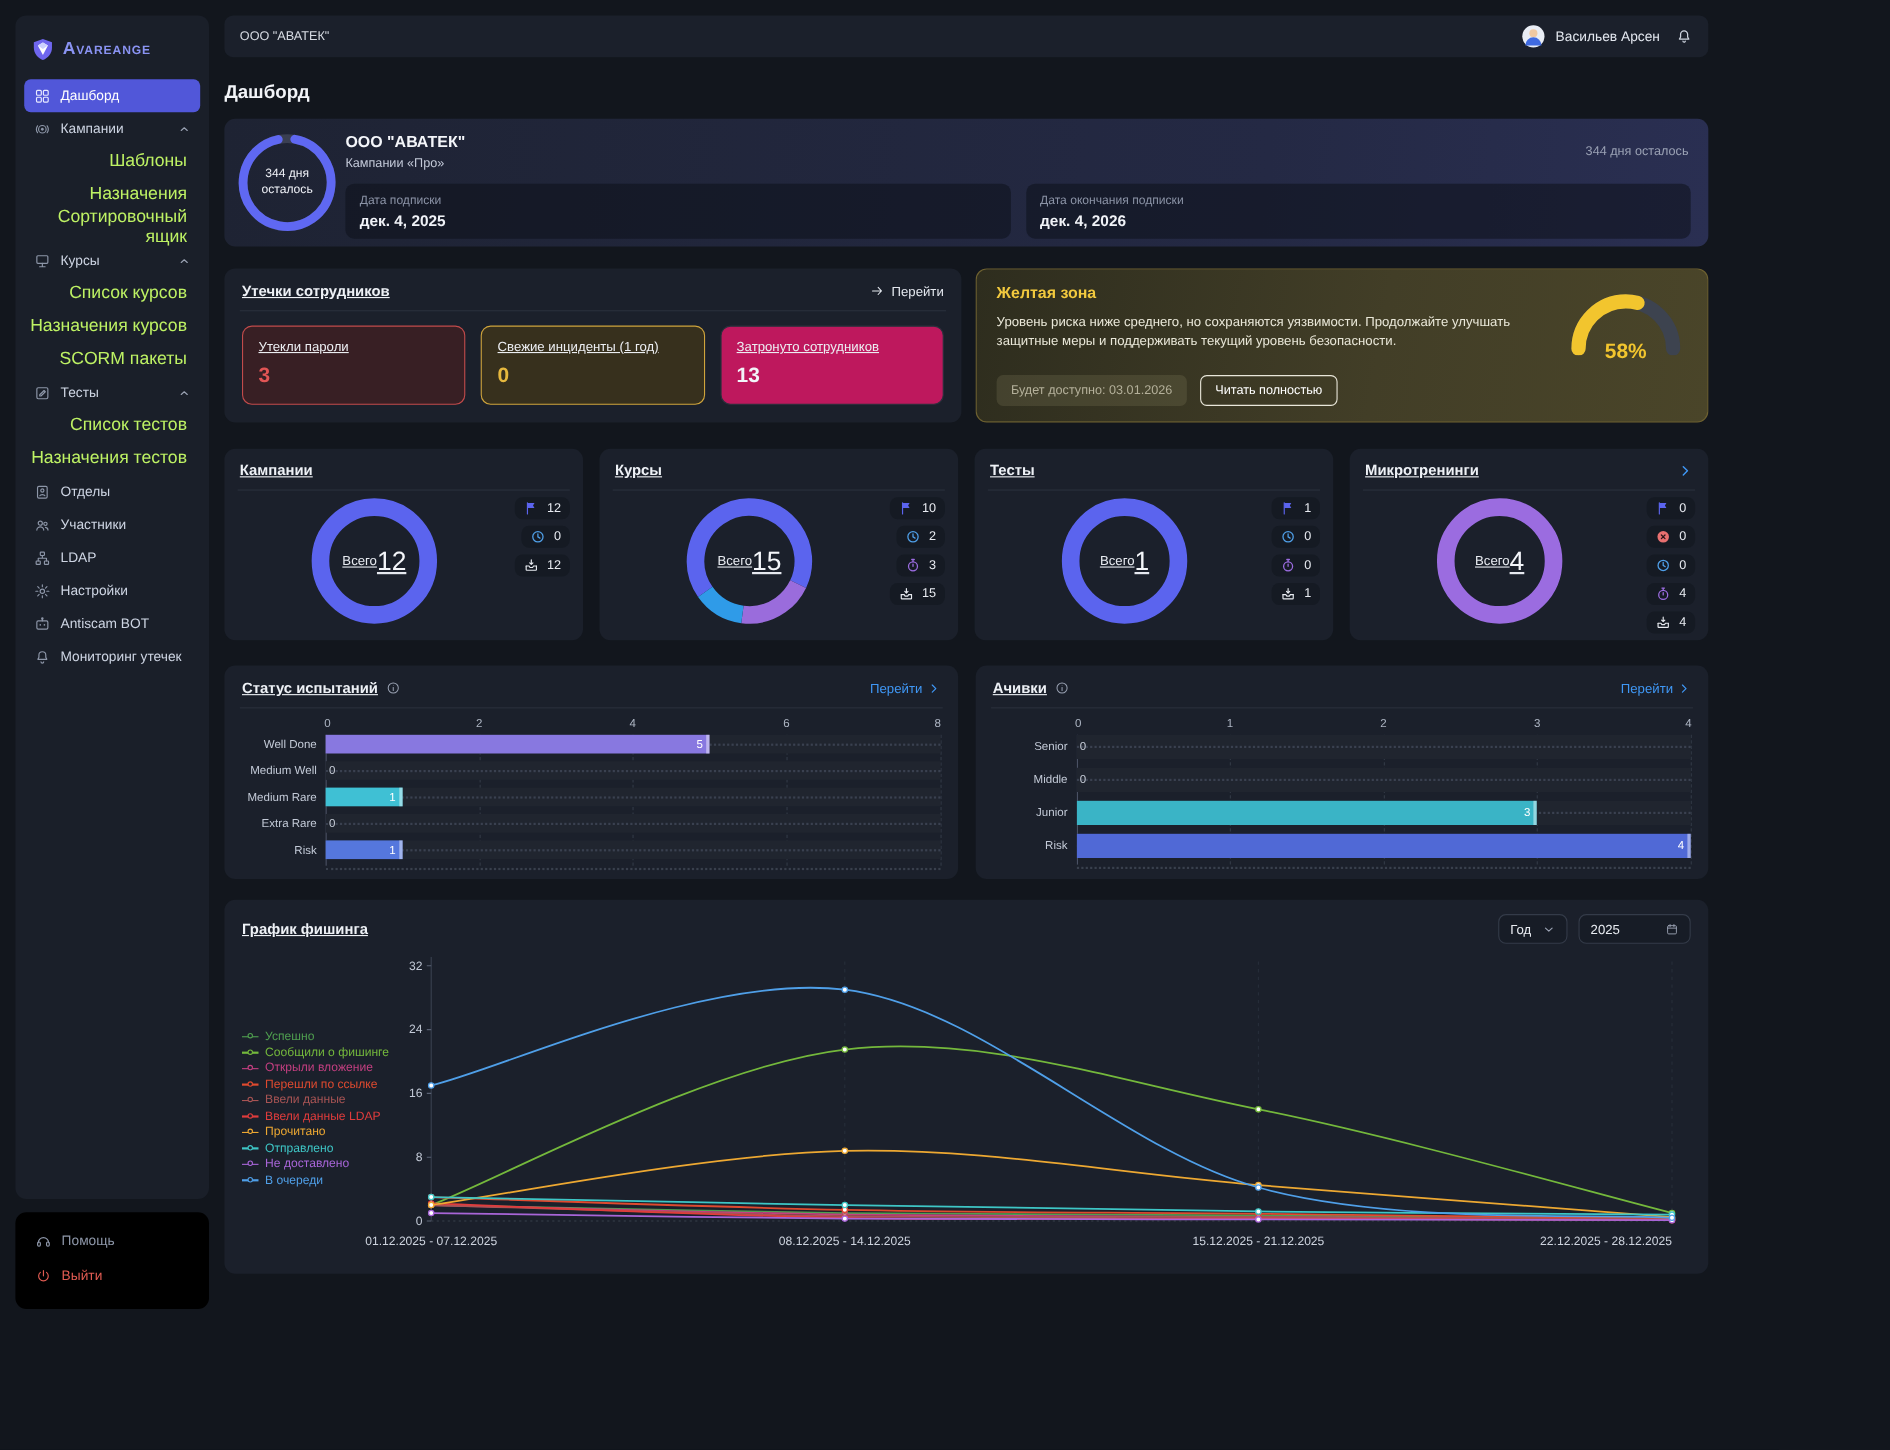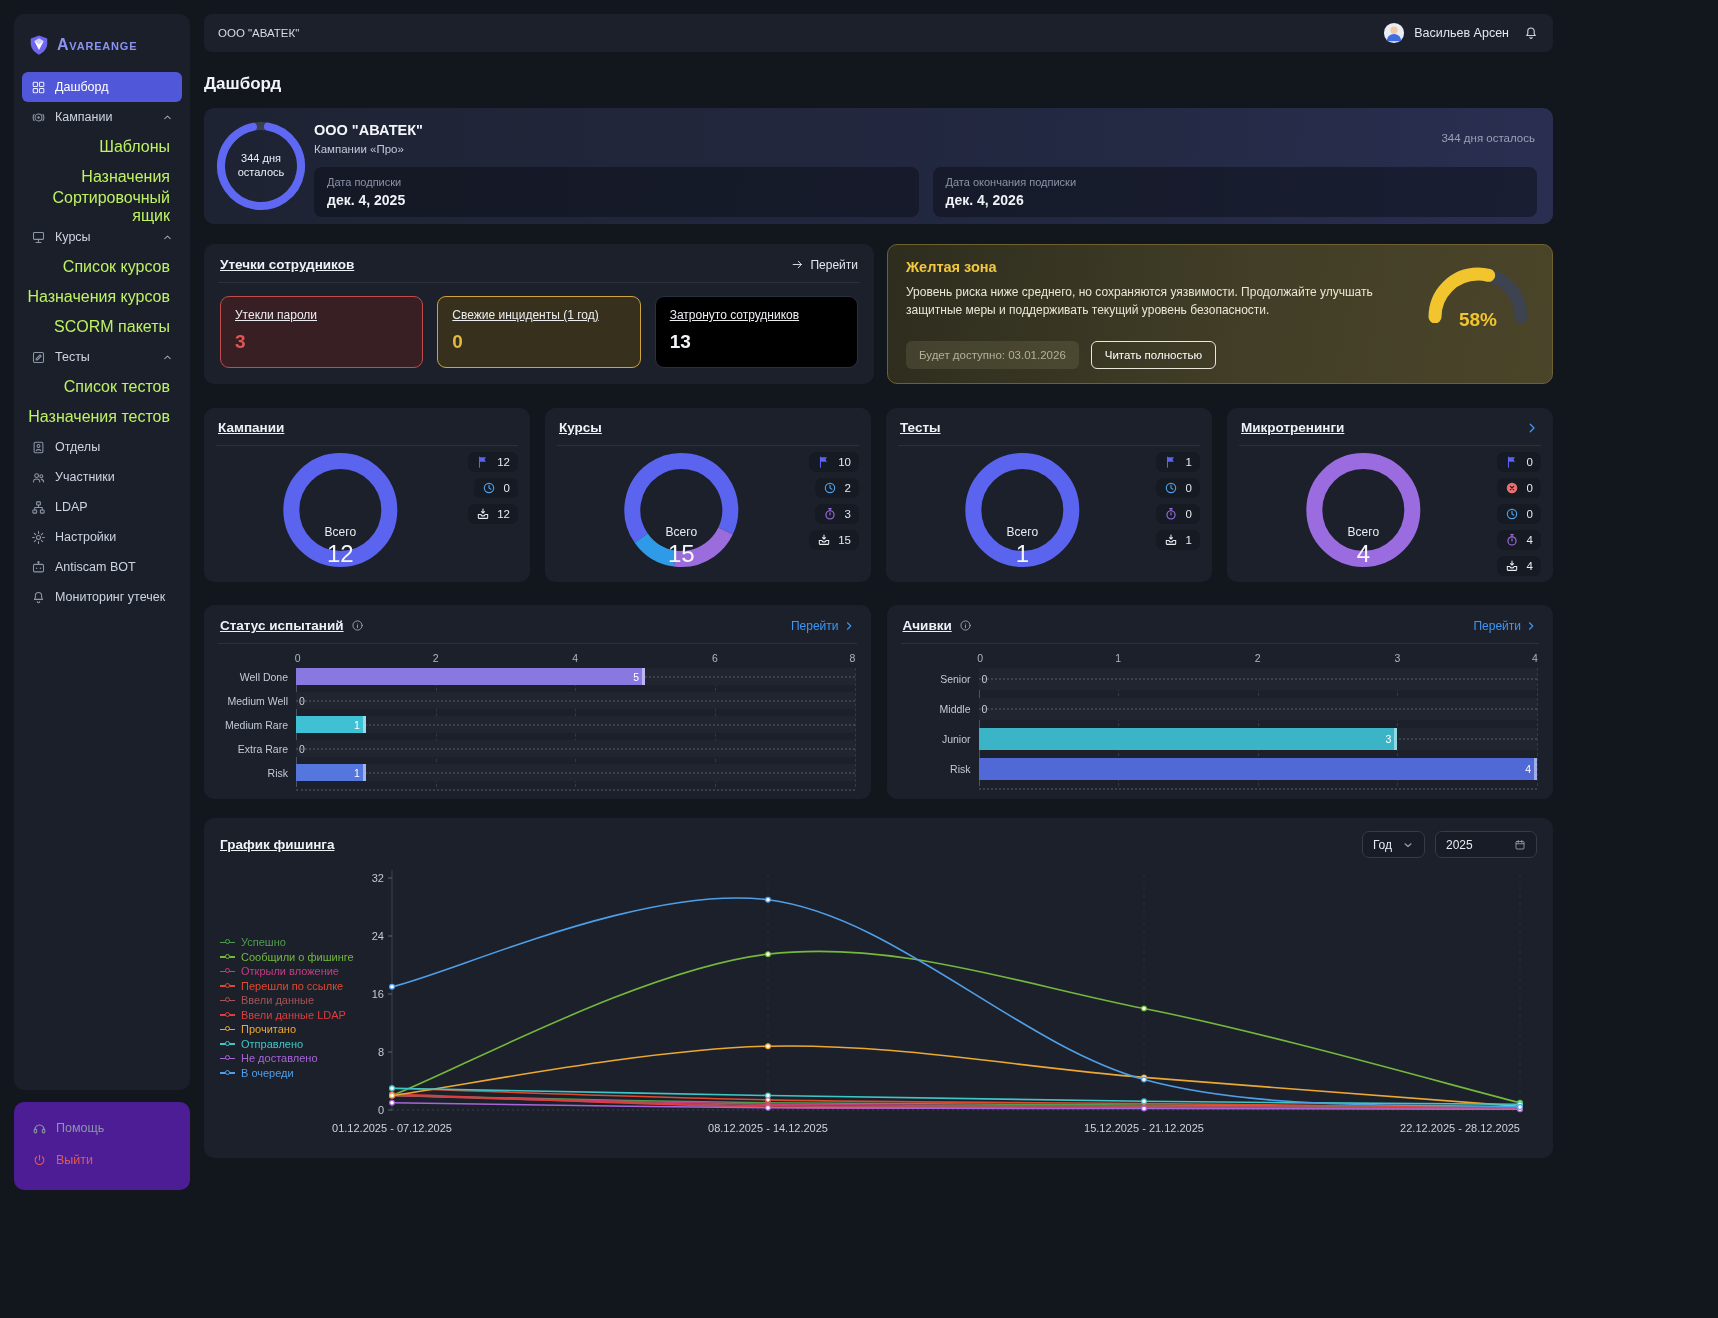--- a/index.html
+++ b/index.html
@@ -14,21 +14,21 @@
   .logo-text { color:#8a93f2; font-weight:bold; font-size:16px; letter-spacing:.8px; font-variant:small-caps; }
   .menu-item { display:flex; align-items:center; gap:9px; height:30px; padding:0 9px;
                border-radius:6px; font-size:12.5px; color:#cdd4e2; cursor:pointer; }
   .menu-item .ico { width:15px; height:15px; color:#8d96a8; flex:0 0 15px; display:flex; }
   .menu-item.active { background:#5157d9; color:#fff; }
   .menu-item.active .ico { color:#e8eaff; }
   .menu-item .chev { margin-left:auto; width:11px; height:11px; color:#9aa2b3; display:flex; }
   .sub-item { height:30px; display:flex; align-items:center; justify-content:flex-end;
               padding-right:12px; font-size:16px; color:#bef264; cursor:pointer;text-align:right; }
   .sidebar-footer { position:absolute; left:14px; top:1102px; width:176px; height:88px;
-                    background:#4c1d95; border-radius:10px; padding:10px 8px; }
+                    background:#000000; border-radius:10px; padding:10px 8px; }
   .foot-item { display:flex; align-items:center; gap:9px; height:32px; padding:0 10px;
                font-size:12.5px; color:#8d96a8; cursor:pointer; }
   .foot-item.danger { color:#e05b52; }
   .foot-item .ico { width:15px; height:15px; display:flex; }
 
   
   .main { position:absolute; left:204px; top:14px; width:1349px; }
   .topbar { height:38px; background:#1b202b; border-radius:8px; display:flex;
             align-items:center; padding:0 14px; }
   .topbar-company { font-size:11.5px; color:#d6dae2; }
@@ -58,21 +58,21 @@
   
   .row2 { display:flex; gap:13px; margin-top:20px; }
   .leaks-card { width:670px; height:140px; padding:13px 16px; }
   .card-head { display:flex; align-items:center; }
   .card-title { font-size:13.5px; font-weight:bold; color:#eef1f6;text-decoration:underline; }
   .head-link { margin-left:auto; display:flex; align-items:center; gap:6px; font-size:12px;
                color:#e3e7ee; cursor:pointer; }
   .head-link .ico { width:13px; height:13px; display:flex; }
   .divider { height:1px; background:#2a303c; margin:10px -2px 0 -2px; }
   .leak-boxes { display:flex; gap:14px; margin-top:13px; }
-  .leak-box { flex:1; height:72px; border-radius:9px; padding:11px 14px; background:#000000;
+  .leak-box { flex:1; height:72px; border-radius:9px; padding:11px 14px; background:#be185d;
               border:1px solid #2a303c; }
   .leak-box.red { background:#381f24; border-color:#c24b4b; }
   .leak-box.yellow { background:#37301d; border-color:#cfa43c; }
   .leak-label { font-size:12px; color:#eceef2;text-decoration:underline; }
   .leak-value { font-size:19px; font-weight:bold; margin-top:9px; color:#f2f4f8; }
   .leak-box.red .leak-value { color:#e25555; }
   .leak-box.yellow .leak-value { color:#e6b83e; }
 
   .risk-card { flex:1; height:140px; border-radius:10px; position:relative; padding:14px 18px;
                border:1px solid #6e6130;
@@ -85,22 +85,22 @@
   .btn-outline { background:transparent; color:#fff; border:1px solid #e9e7da; border-radius:6px;
                  padding:7px 13px; font-size:11.5px; font-family:inherit; cursor:pointer; }
   .risk-gauge { position:absolute; right:22px; top:20px; width:104px; height:62px; }
   .risk-gauge .pct { position:absolute; left:0; right:0; bottom:-4px; text-align:center;
                      font-size:19px; font-weight:bold; color:#f2c52e; }
 
   
   .donut-row { display:flex; gap:15px; margin-top:24px; }
   .donut-card { flex:1; height:174px; padding:12px 14px; position:relative; }
   .donut-wrap { position:absolute; left:50%; transform:translateX(-73%); top:44px; width:116px; height:116px; }
-  .donut-center { position:absolute; inset:0; display:flex; flex-direction:column; align-items:center;
-                  justify-content:flex-end; }
+  .donut-center { position:absolute; inset:0; display:flex; flex-direction:row; align-items:center;
+                  justify-content:center;text-decoration:underline; }
   .donut-center .lbl { font-size:12px; color:#e8ebf1; }
   .donut-center .num { font-size:24px; color:#f4f6fa; margin-top:1px; }
   .badge-col { position:absolute; right:12px; top:44px; display:flex; flex-direction:column; gap:6px;
                align-items:flex-end; }
   .badge { display:flex; align-items:center; gap:7px; background:#151a23; border-radius:7px;
            padding:3px 8px; min-width:44px; justify-content:space-between; }
   .badge .ico { width:14px; height:14px; display:flex; }
   .badge .val { font-size:11.5px; color:#e8ebf1; }
   .chev-link { margin-left:auto; width:14px; height:14px; color:#3f97f5; display:flex; cursor:pointer; }
 

